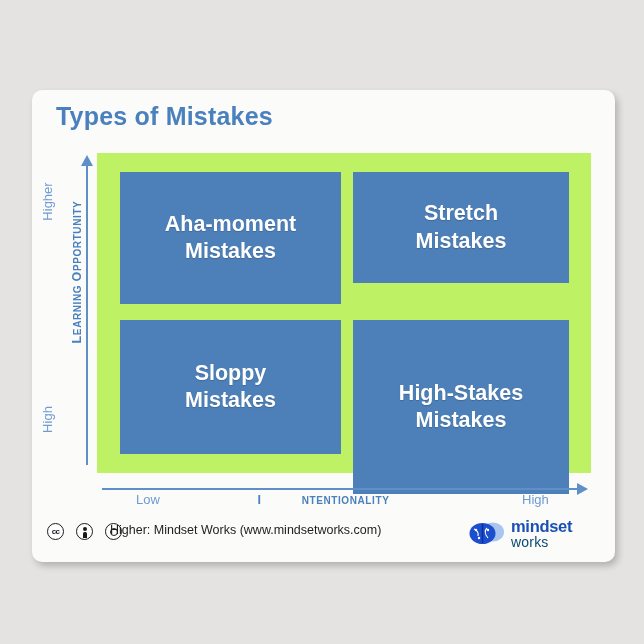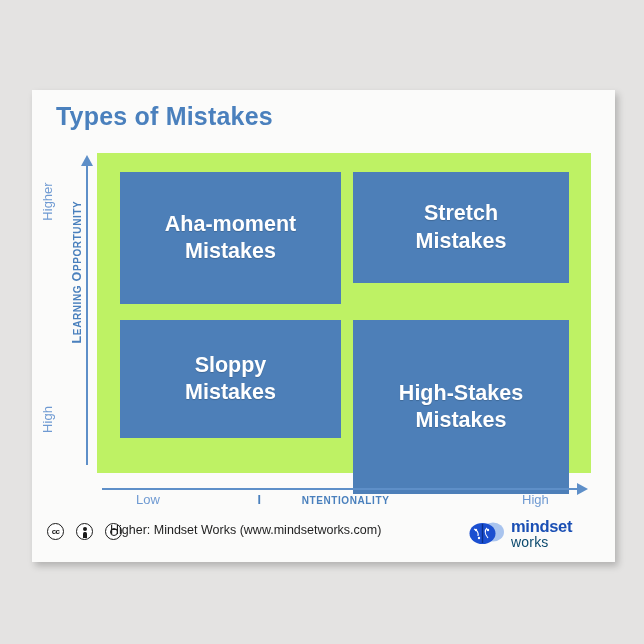--- a/index.html
+++ b/index.html
@@ -18,20 +18,21 @@
 
   
   #poster-card {
     position: absolute;
     left: 32px;
     top: 90px;
     width: 583px;
     height: 472px;
     background: #fbfbfa;
     box-shadow: 3px 4px 7px rgba(0,0,0,0.22);
+    border-radius: 10px;
   }
 
   
   #poster-title {
     position: absolute;
     left: 24px;
     top: 12px;
     font-size: 25px;
     font-weight: bold;
     color: #4a80bd;
@@ -59,21 +60,21 @@
     color: #ffffff;
     font-weight: bold;
     font-size: 21.5px;
     line-height: 1.27;
     text-shadow: 0 1px 1px rgba(0,0,0,0.18);
   }
   .quadrant .qline { display: block; }
 
   #quadrant-aha      { left: 23px;  top: 19px;  width: 221px; height: 132px; }
   #quadrant-stretch  { left: 256px; top: 19px;  width: 216px; height: 111px; text-align: center; }
-  #quadrant-sloppy   { left: 23px;  top: 167px; width: 221px; height: 118px; }
+  #quadrant-sloppy   { left: 23px;  top: 167px; width: 221px; height: 134px; }
   #quadrant-high     { left: 256px; top: 167px; width: 216px; height: 174px; }
 
   
   #y-axis {
     position: absolute;
     left: 54px;
     top: 73px;
     width: 2px;
     height: 302px;
     background: #5e8fc8;

